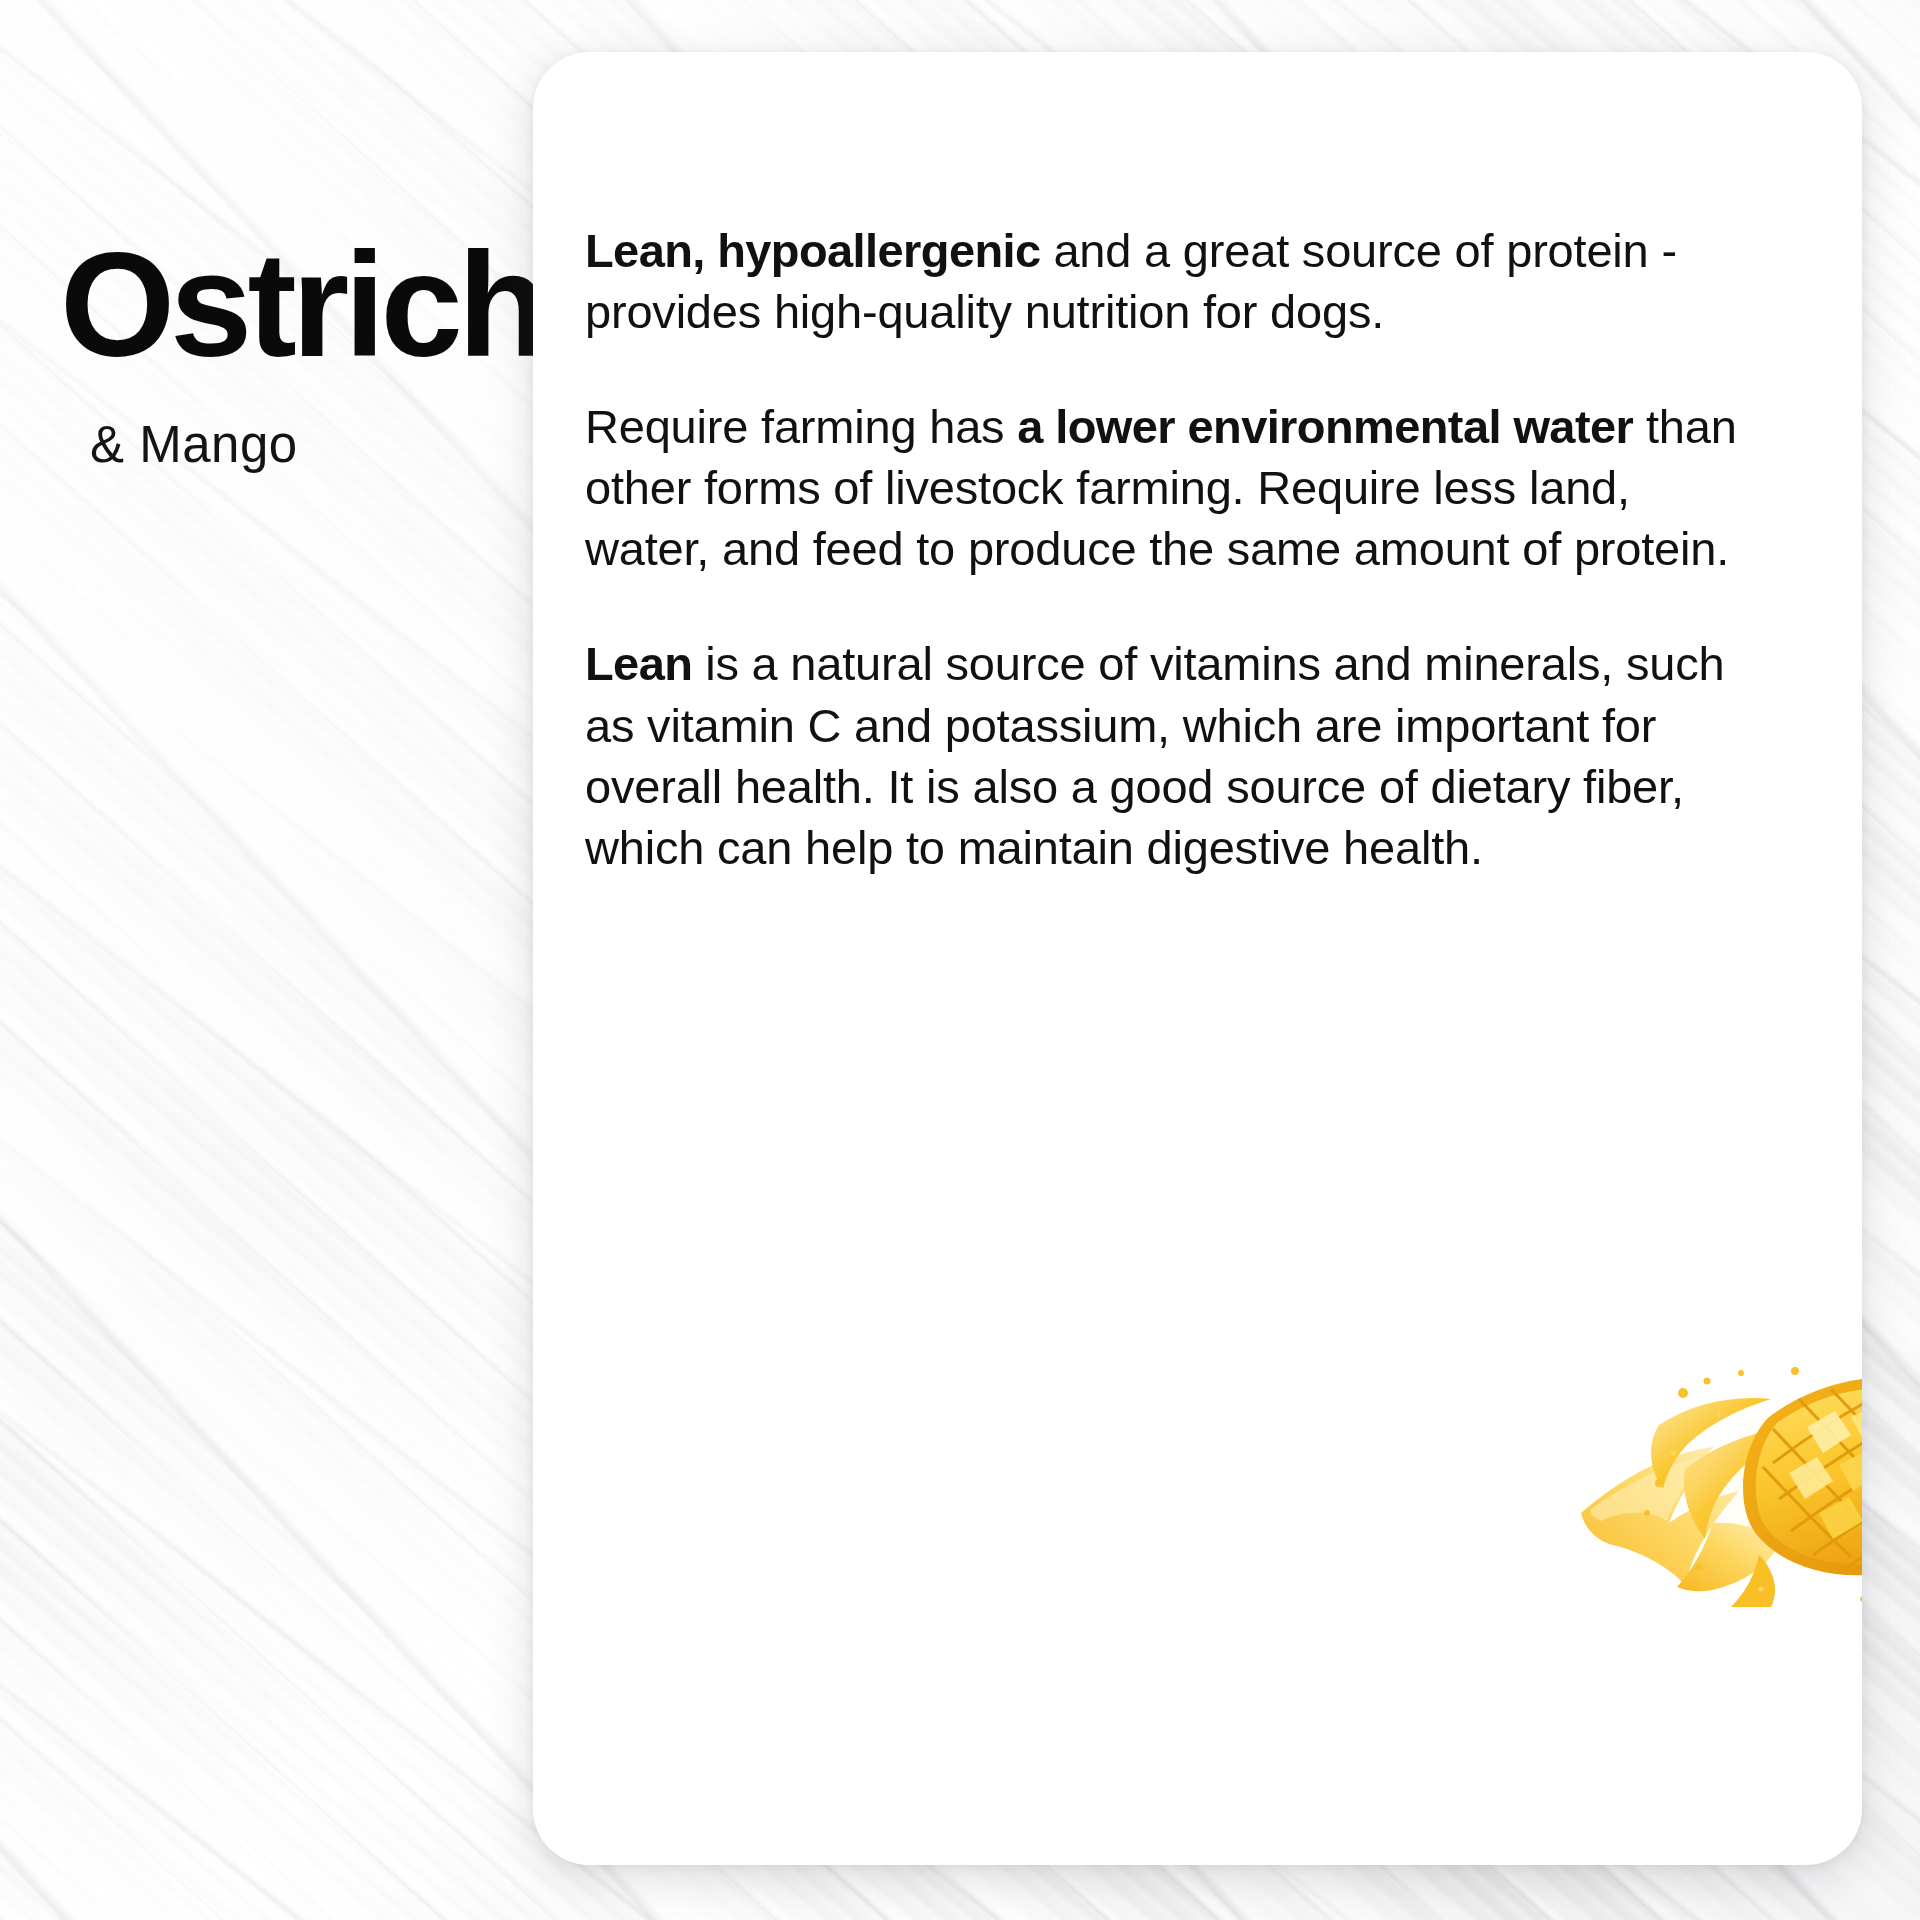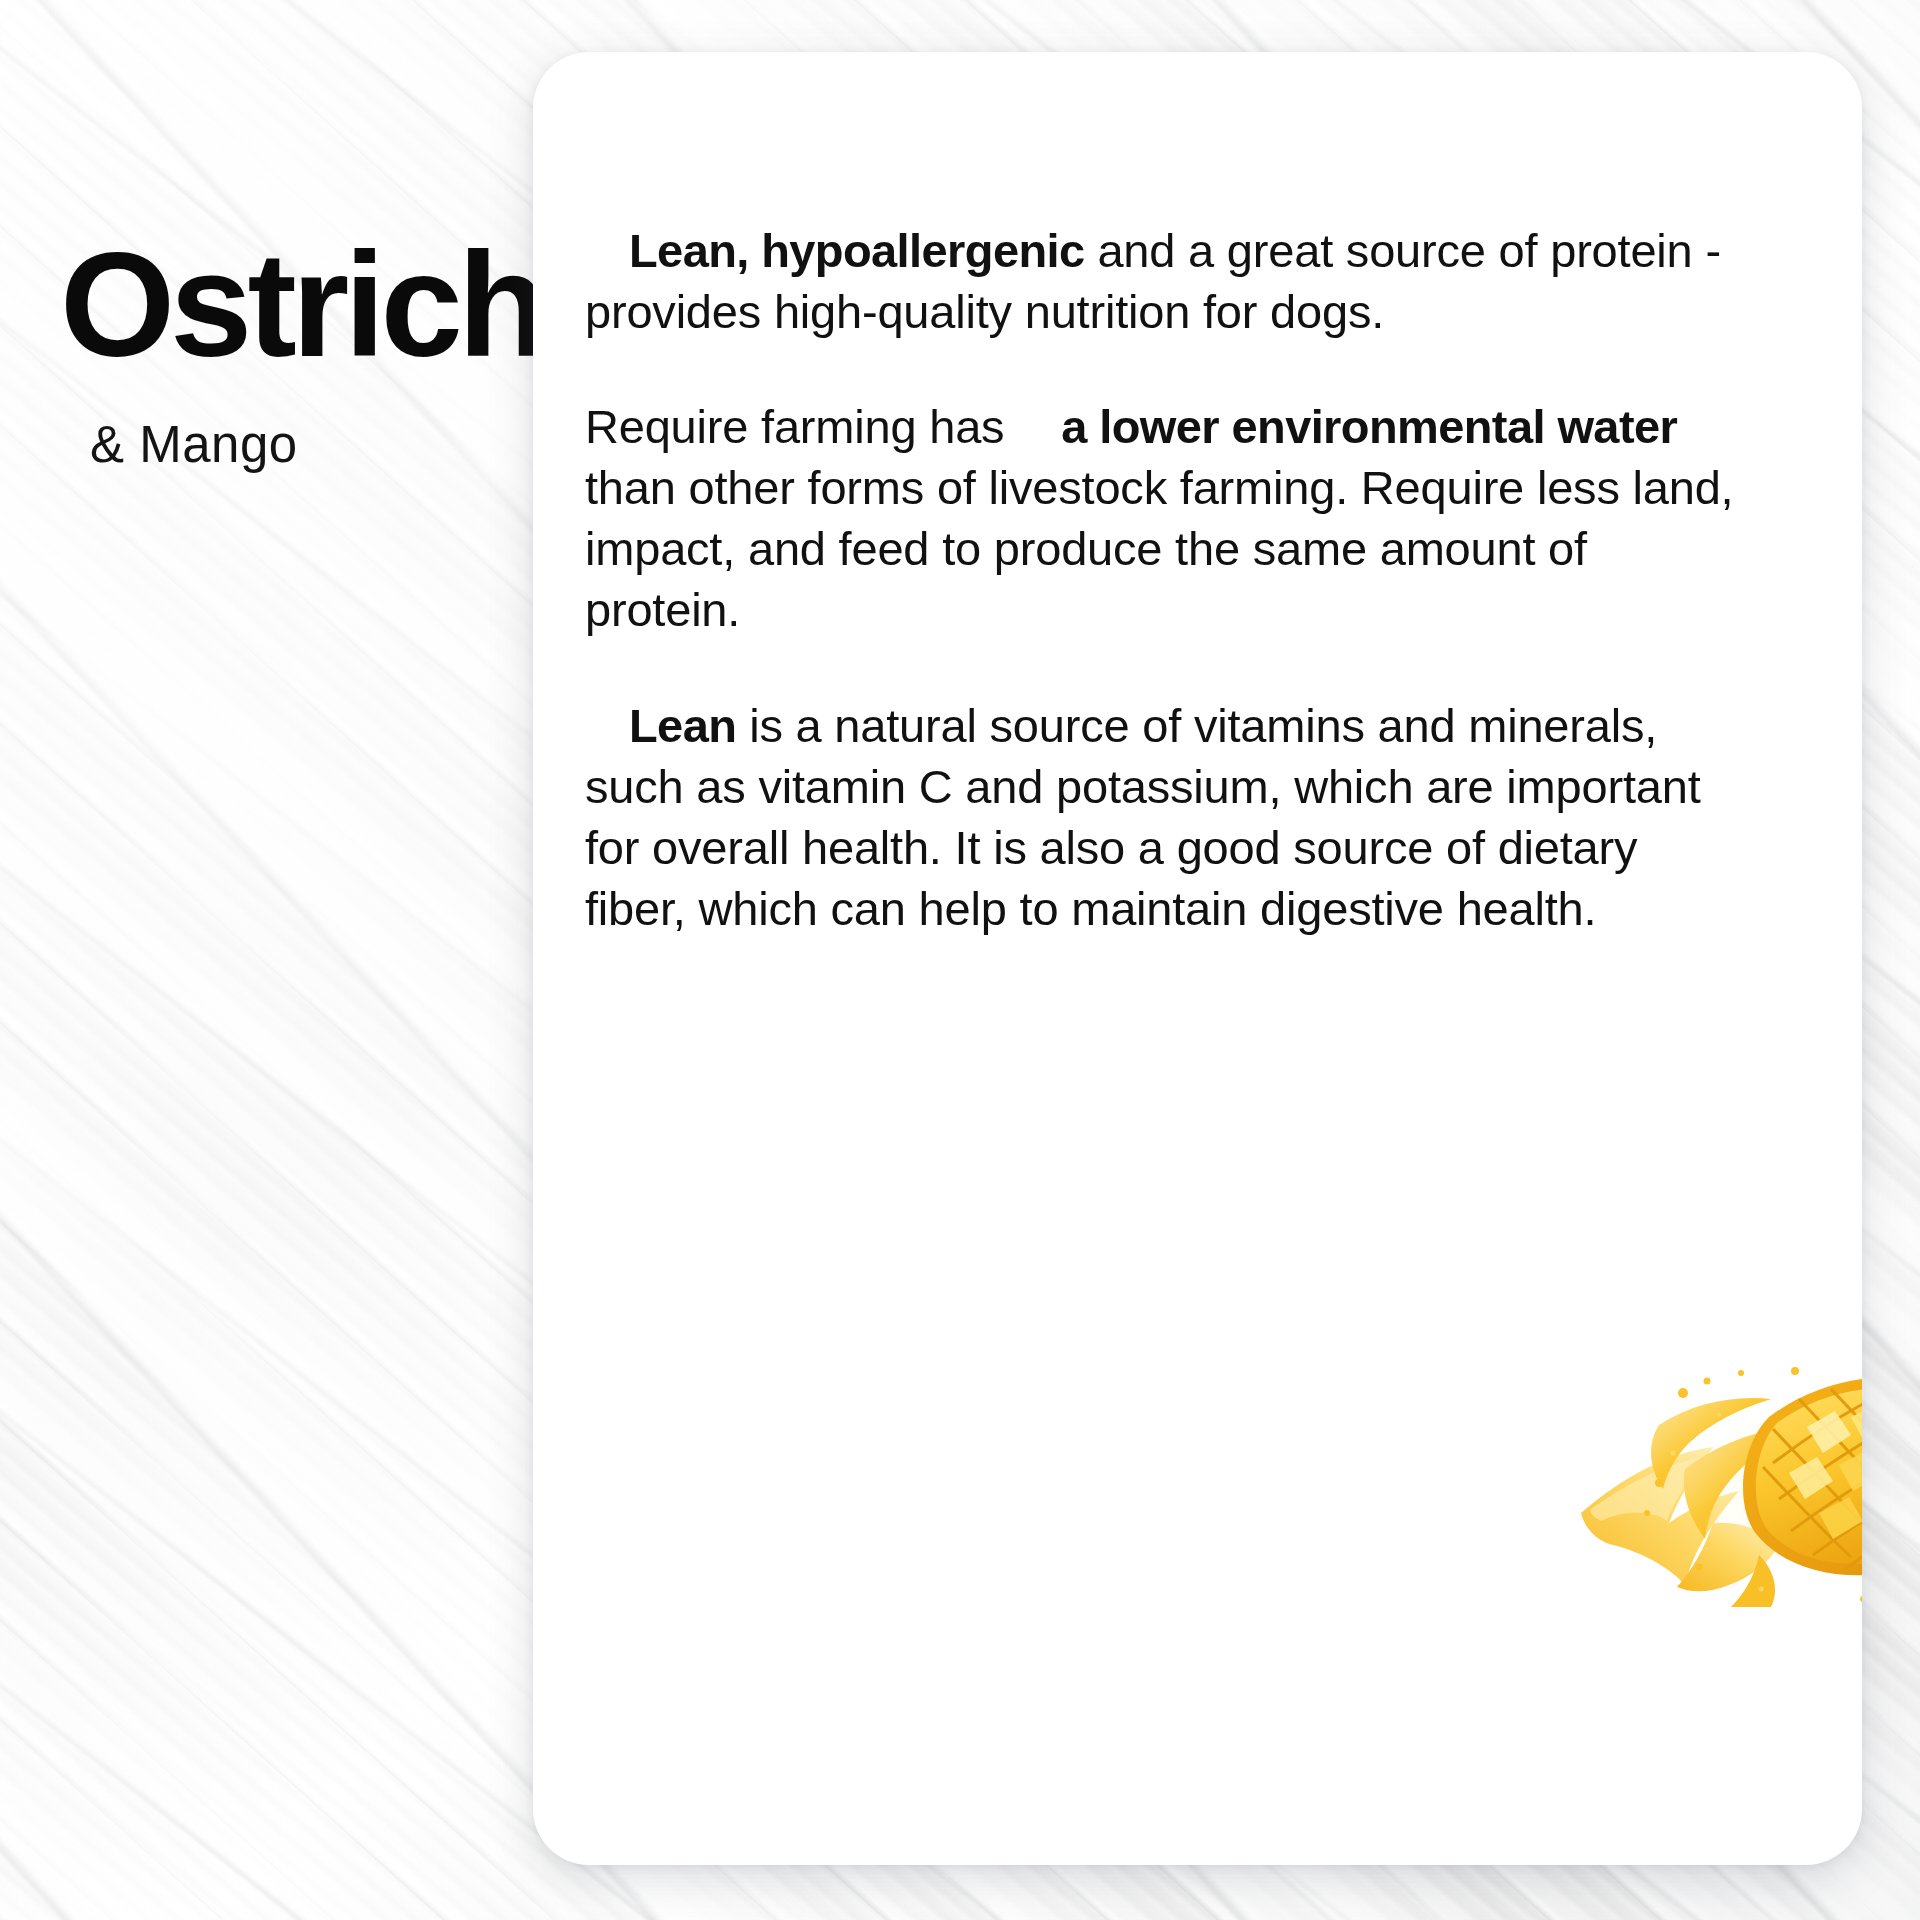--- a/index.html
+++ b/index.html
@@ -116,21 +116,21 @@
   .para{
     font-family:"Liberation Sans", sans-serif;
     font-weight:300;
     font-size:47px;
     line-height:1.30;
     color:#111111;
     letter-spacing:-0.2px;
     margin:0 0 54px 0;
   }
   .para:last-child{margin-bottom:0;}
-  .para b{font-weight:700;letter-spacing:-0.6px;margin-left:44px;}
+  .para b{font-weight:700;letter-spacing:-0.6px;}
 
   
   #mango{
     position:absolute;
     left:1030px;top:1225px;
     width:460px;height:330px;
     pointer-events:none;
   }
 </style>
 </head>
@@ -149,21 +149,21 @@
     <div id="subtitle">&amp; Mango</div>
   </div>
 
   <div id="card">
 
     <div id="copy">
 
       <p class="para"><b>Lean, hypoallergenic</b><span> and a great source of protein - provides high-quality nutrition for dogs.</span></p>
 
 
-      <p class="para"><span>Require farming has </span><b>a lower environmental water</b><span> than other forms of livestock farming. Require less land, impact, and feed to produce the same amount of protein.</span></p>
+      <p class="para"><span>Require farming has </span><b>a lower environmental water</b><span> than other forms of livestock farming. Require less land, water, and feed to produce the same amount of protein.</span></p>
 
       <p class="para"><b>Lean</b><span> is a natural source of vitamins and minerals, such as vitamin C and potassium, which are important for overall health. It is also a good source of dietary fiber, which can help to maintain digestive health.</span></p>
 
     </div>
 
     <svg id="mango" viewBox="0 0 460 330" xmlns="http://www.w3.org/2000/svg">
       <defs>
         <linearGradient id="gJuice" x1="0" y1="0" x2="1" y2="1">
           <stop offset="0%" stop-color="#fde9a8"></stop>
           <stop offset="45%" stop-color="#fbc832"></stop>

